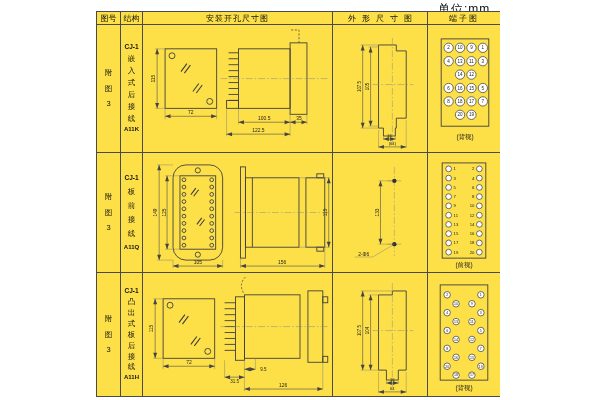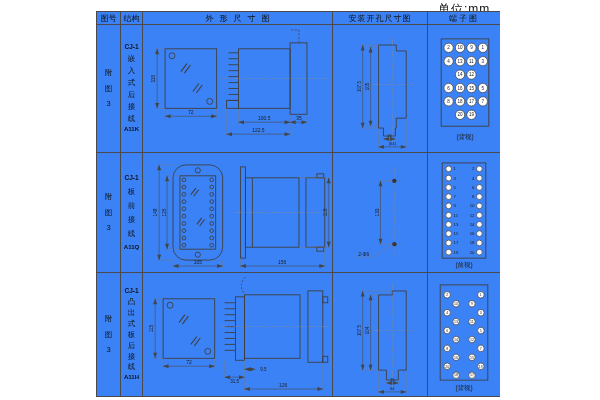--- a/index.html
+++ b/index.html
@@ -2,21 +2,21 @@
 <html><head>
 <meta charset="utf-8">
 <style>
   html,body{margin:0;padding:0}
   body{width:600px;height:400px;background:#fff;position:relative;
        font-family:"Liberation Sans","DejaVu Sans",sans-serif;color:#222}
   .unit{position:absolute;top:1px;left:438px;font-size:12px;color:#111;letter-spacing:1px}
   .tbl{position:absolute;left:96px;top:11px;display:grid;
        grid-template-columns:24px 22px 190px 95px 72px;
        grid-template-rows:13px 128px 120px 124px;
-       border-top:1px solid #4a4a4a;border-left:1px solid #4a4a4a;background:#3b82f6}
+       border-top:1px solid #4a4a4a;border-left:1px solid #4a4a4a;background:#fde047}
   .c{border-right:1px solid #4a4a4a;border-bottom:1px solid #4a4a4a;box-sizing:border-box;overflow:hidden}
   .nr{border-right:none}
   .hd{display:flex;align-items:center;justify-content:center;font-size:8px;color:#111;white-space:nowrap}
   .sp1{letter-spacing:6px;padding-left:6px}
   .sp2{letter-spacing:1px}
   .sp3{letter-spacing:2px}
   .vt{display:flex;flex-direction:column;align-items:center;justify-content:center;font-size:7.5px;color:#111}
   .vt span{display:block;text-align:center;line-height:1.05}
   .code{font-size:6px;font-weight:bold}
   .cj{font-size:6.5px;font-weight:bold}
@@ -44,22 +44,22 @@
     </marker>
   </defs>
 </svg>
 
 <div class="unit">单位:mm</div>
 
 <div class="tbl">
 
   <div class="c hd">图号</div>
   <div class="c hd">结构</div>
+  <div class="c hd sp2">安装开孔尺寸图</div>
   <div class="c hd sp1">外形尺寸图</div>
-  <div class="c hd sp2">安装开孔尺寸图</div>
   <div class="c hd sp3 nr">端子图</div>
 
   <div class="c vt" style="gap:8px">
     <span>附</span>
     <span>图</span>
     <span>3</span>
   </div>
   <div class="c vt" style="gap:4px">
     <span class="cj">CJ-1</span>
     <span>嵌</span>

